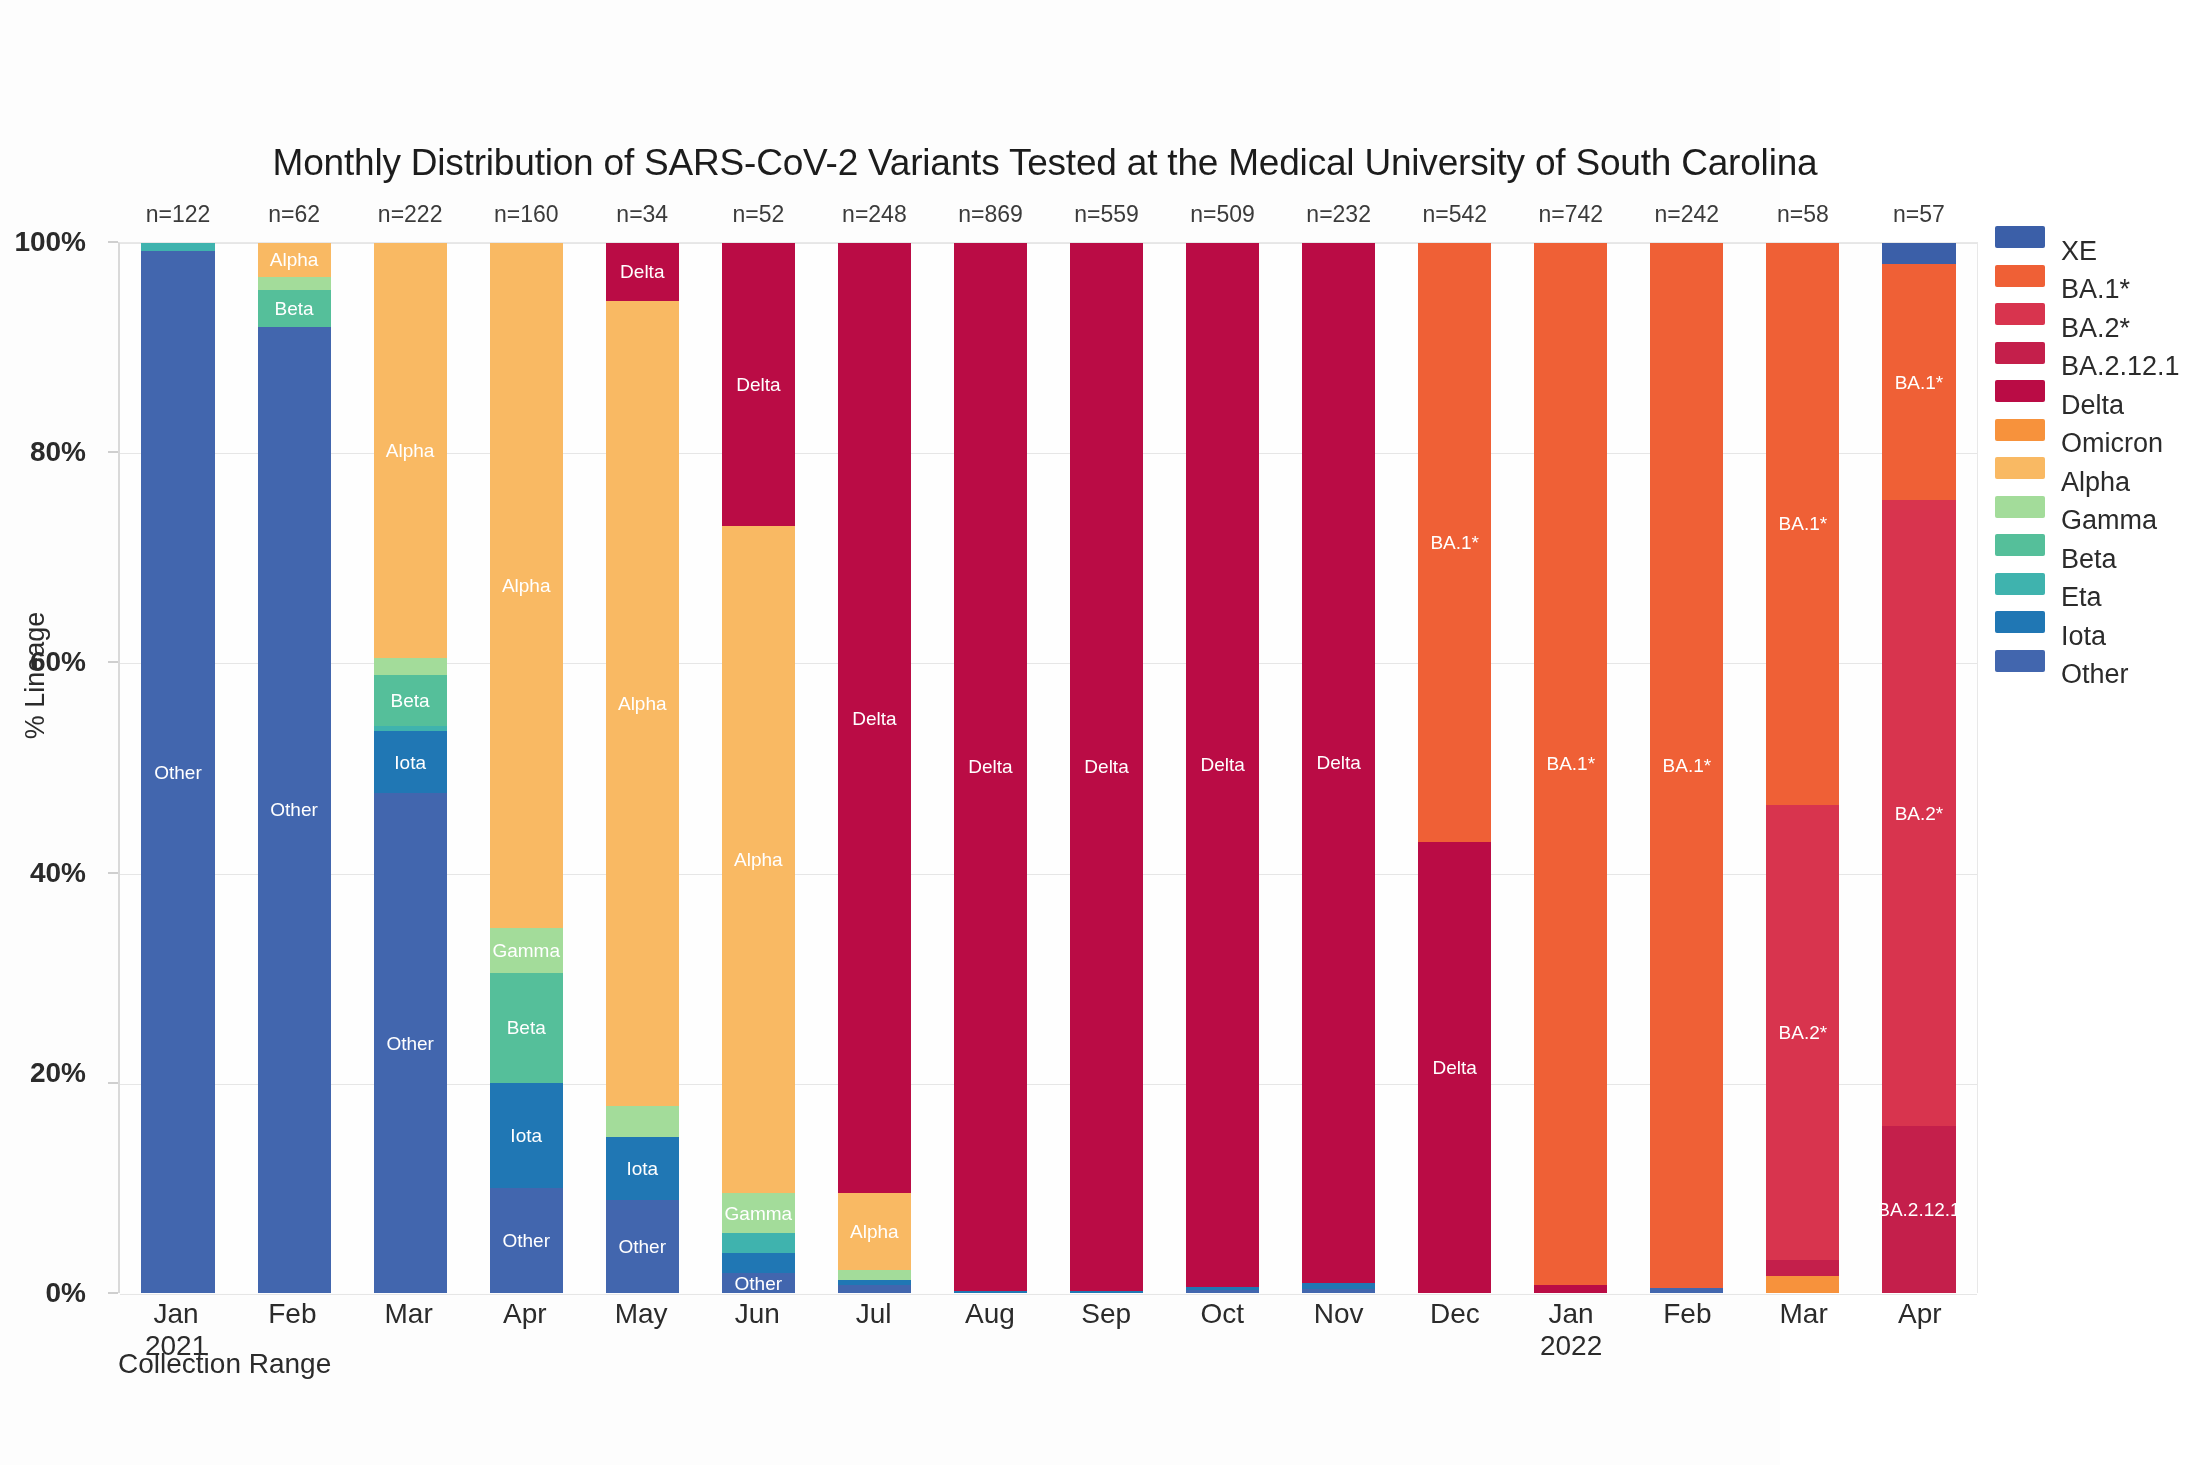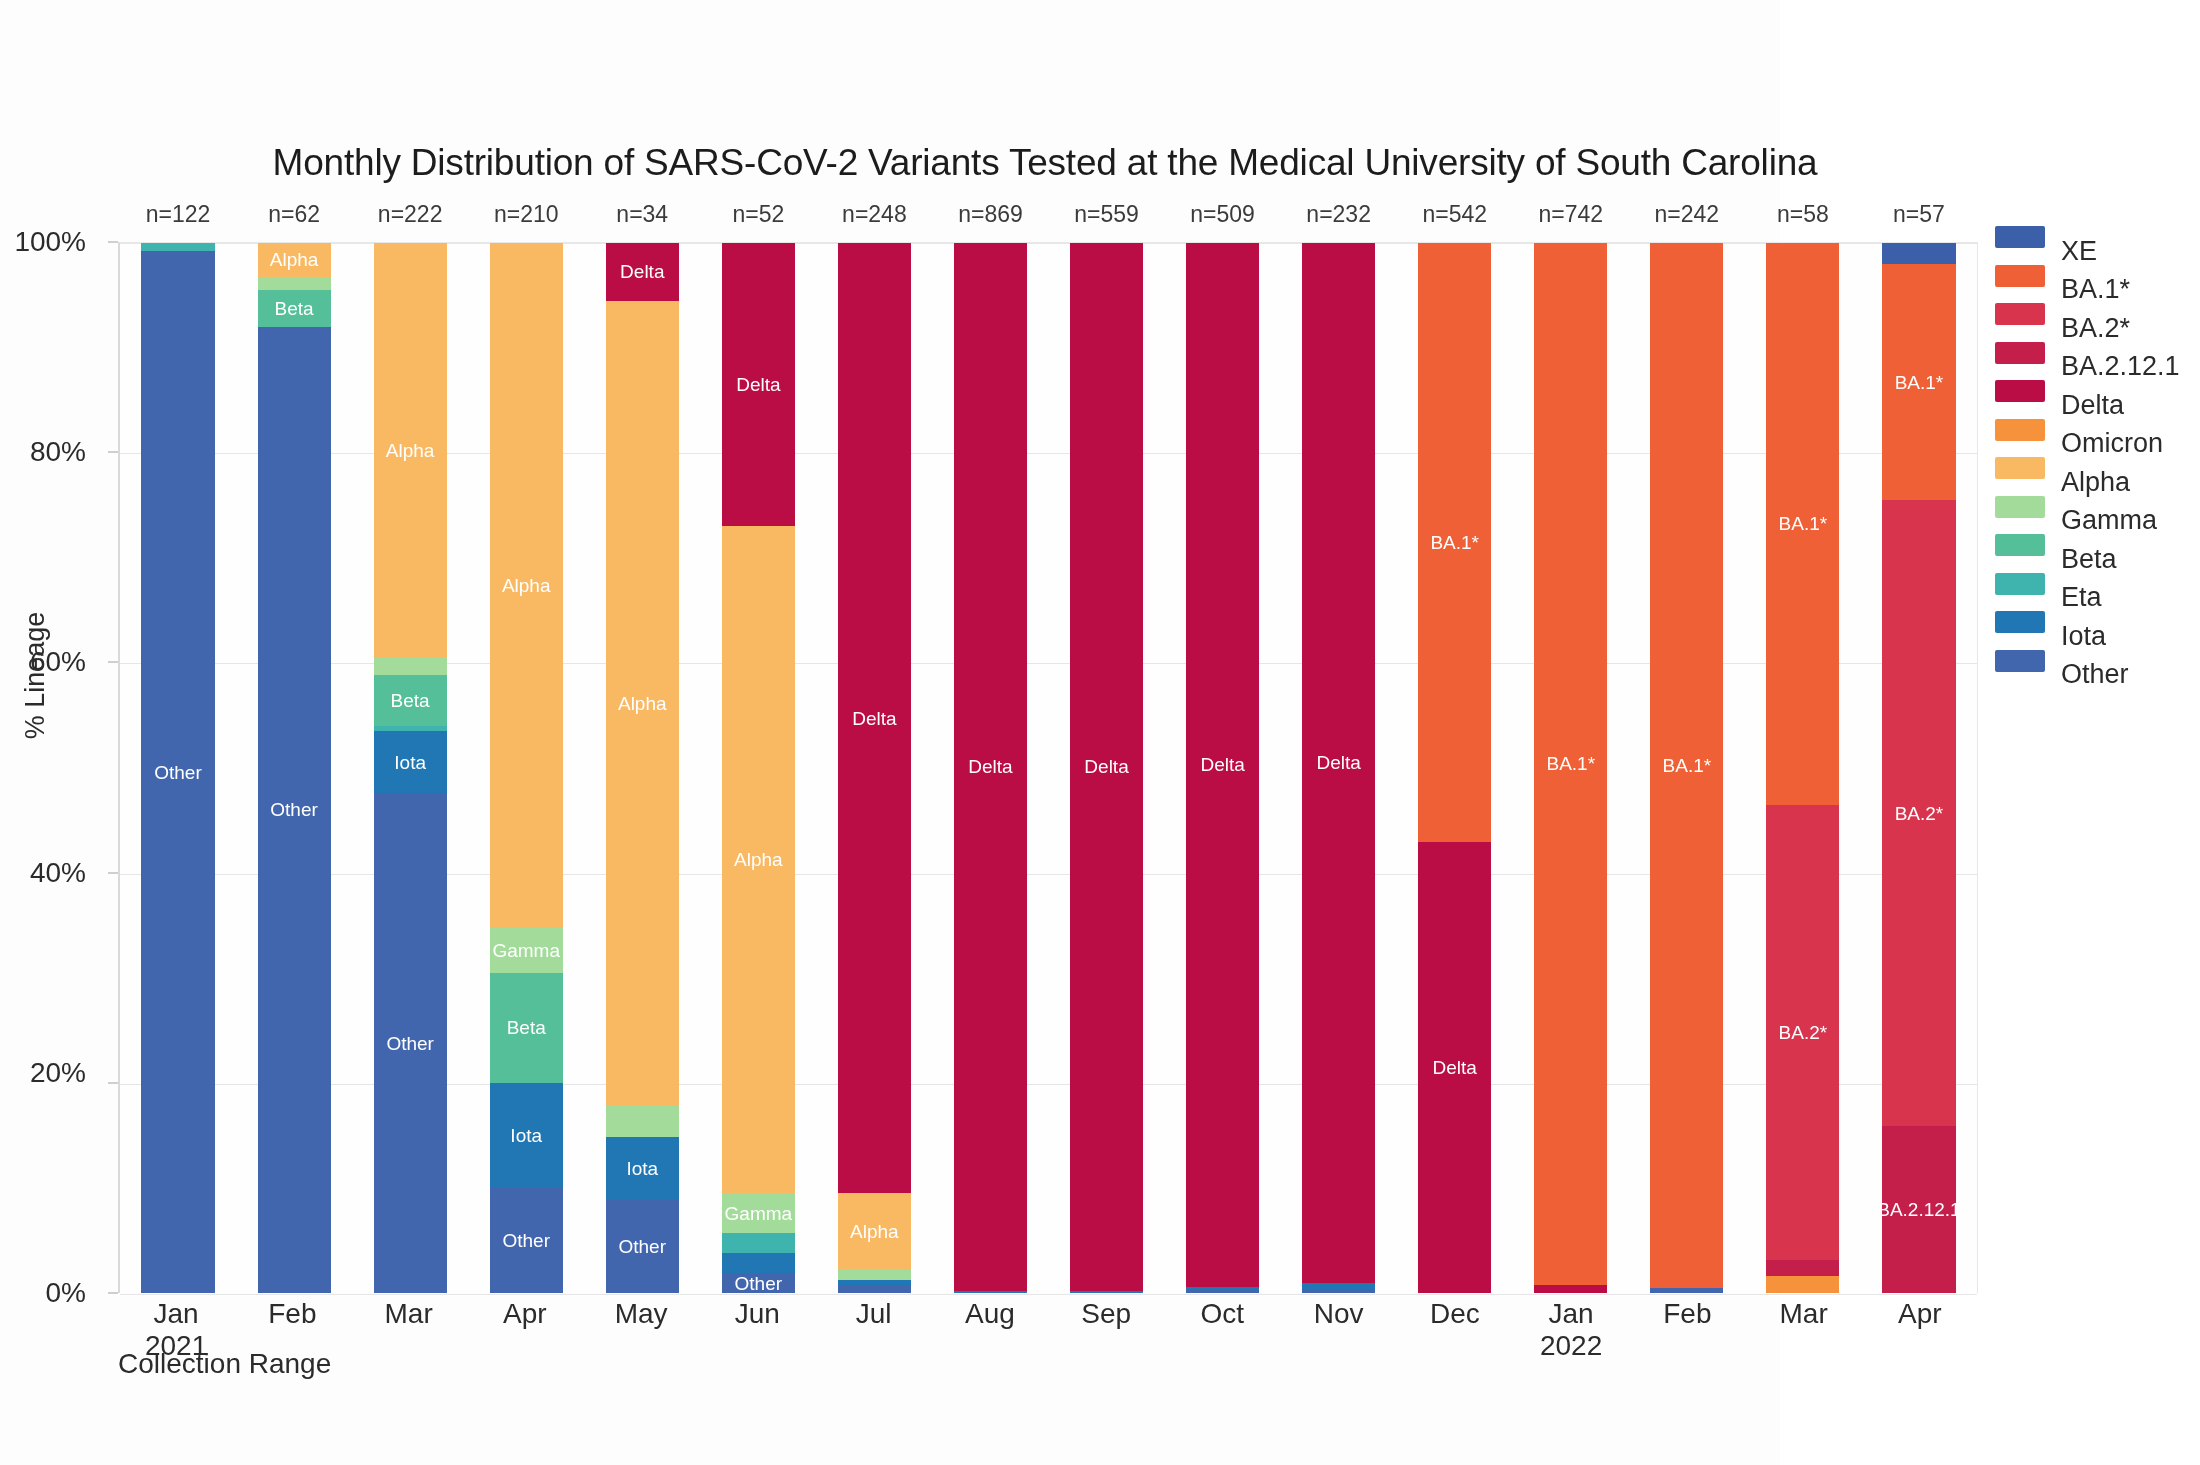--- a/index.html
+++ b/index.html
@@ -100,20 +100,21 @@
     white-space: nowrap;
   }
   #ylabels { position: absolute; left: 0; top: 242px; width: 100px; height: 1051px; }
   .ytick-row {
     position: absolute;
     right: 14px;
     transform: translateY(-50%);
     font-size: 28px;
     color: #2b2b2b;
     white-space: nowrap;
+    font-weight: bold;
   }
   .ytick-mark {
     position: absolute;
     left: 108px;
     width: 10px;
     height: 2px;
     background: #cfcfcf;
   }
   #ylabel-axis {
     position: absolute;
@@ -259,21 +260,21 @@
             </div>
             <div class="seg" title="Beta 10.5%" style="height: 110.355px; background: rgb(85, 191, 154);">
               <span class="seg-label">Beta</span>
             </div>
             <div class="seg" title="Iota 10%" style="height: 105.1px; background: rgb(32, 119, 180);">
               <span class="seg-label">Iota</span>
             </div>
             <div class="seg" title="Other 10%" style="height: 105.1px; background: rgb(66, 102, 174);">
               <span class="seg-label">Other</span>
             </div>
-            <div class="n-label">n=210</div>
+            <div class="n-label">n=160</div>
           </div>
         </div>
         <div class="bar-col">
           <div class="bar-stack">
             <div class="seg" title="Delta 5.5%" style="height: 57.805px; background: rgb(186, 12, 69);">
               <span class="seg-label">Delta</span>
             </div>
             <div class="seg" title="Alpha 76.7%" style="height: 806.117px; background: rgb(249, 185, 99);">
               <span class="seg-label">Alpha</span>
             </div>

